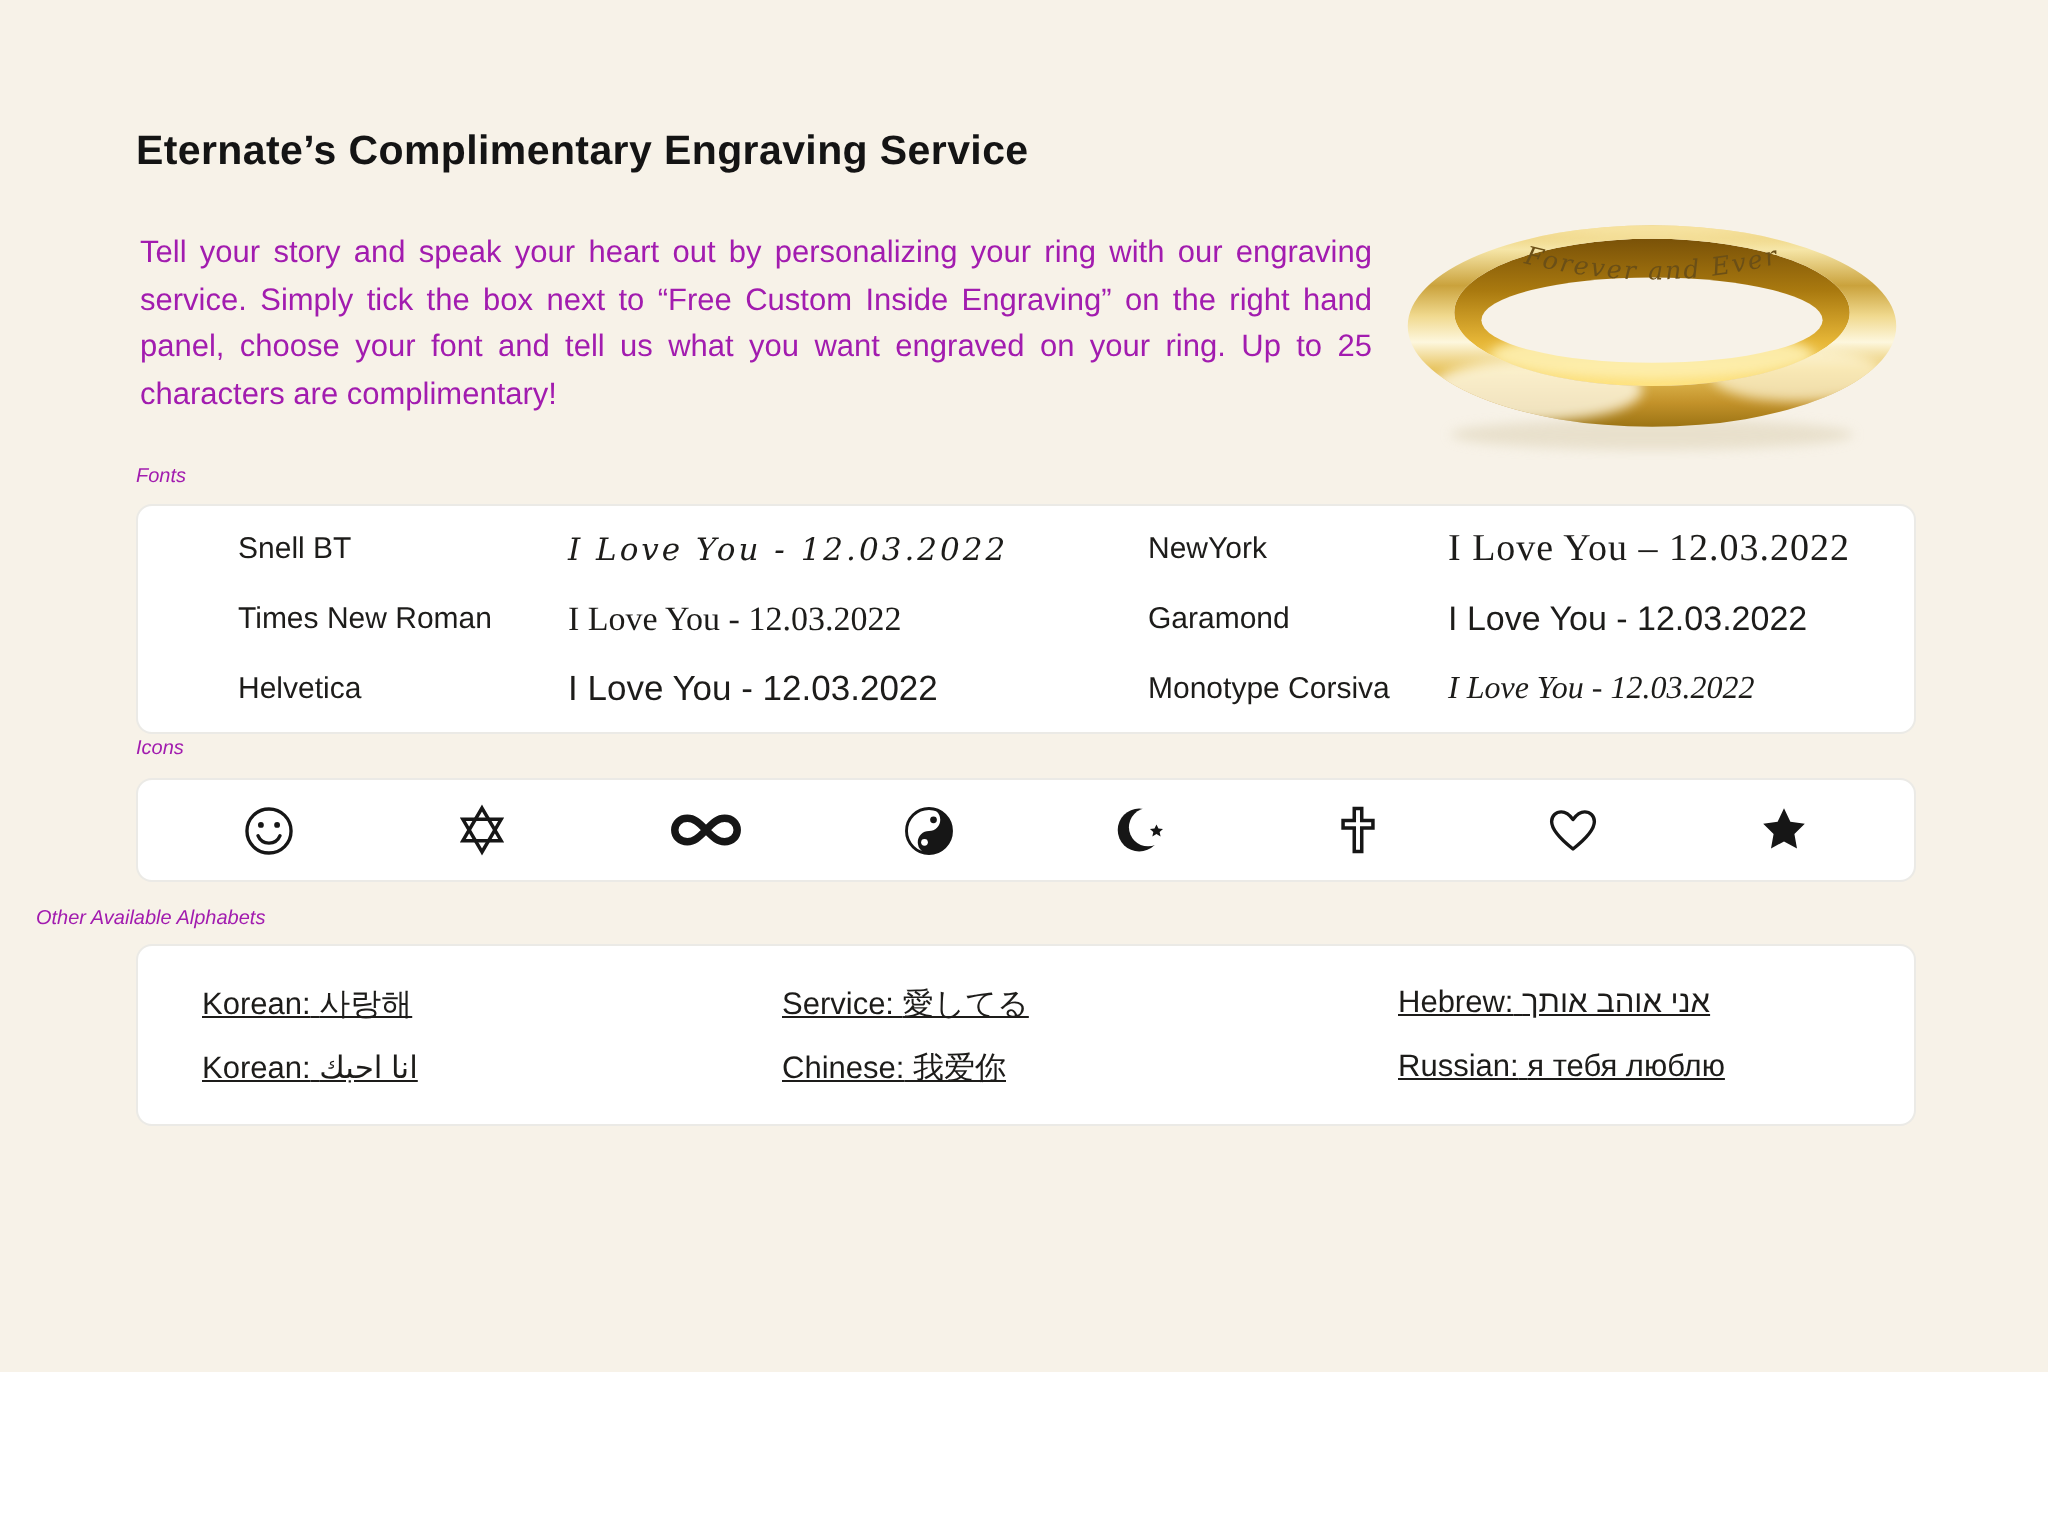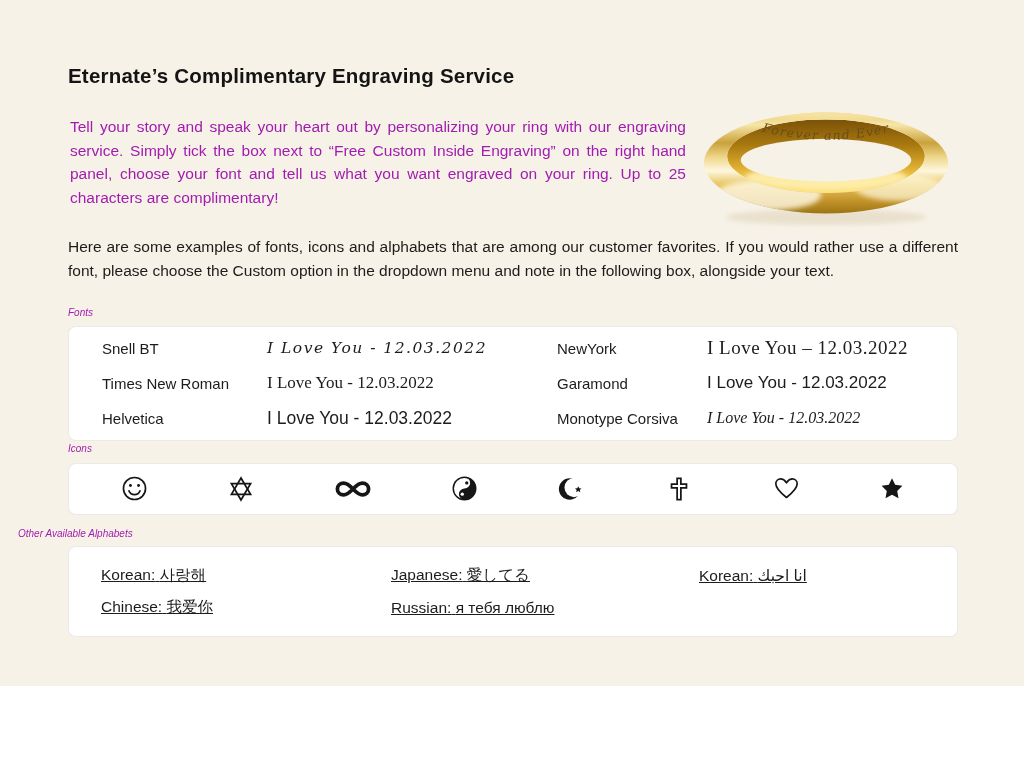--- a/index.html
+++ b/index.html
@@ -44,21 +44,21 @@
     border:1px solid rgba(115,105,80,.14);
     border-radius:8px;
   }
   
   .fonts-panel { padding:4px 0; }
   .font-row {
     display:grid;
     grid-template-columns:165px 290px 150px 1fr;
     align-items:center;
     height:35px;
-    padding-left:33px;
+    padding-left:50px;
   }
   .font-name { font-size:15px; }
   .font-sample { font-size:16px; white-space:nowrap; }
   .sample-snell   { font-family:"DejaVu Serif",serif; font-style:italic; letter-spacing:1.5px; font-size:15.5px; }
   .sample-times   { font-family:"Liberation Serif",serif; font-size:17px; }
   .sample-helvetica { font-family:"Liberation Sans",sans-serif; font-size:17.5px; }
   .sample-newyork { font-family:"Liberation Serif",serif; font-size:19px; letter-spacing:.5px; }
   .sample-garamond { font-family:"Liberation Sans",sans-serif; font-size:17px; }
   .sample-corsiva { font-family:"Liberation Serif",serif; font-style:italic; font-size:16px; }
   
@@ -136,21 +136,20 @@
         <ellipse cx="205" cy="100" rx="45" ry="14" fill="#fff8dc" opacity="0.7" filter="url(#soft)"></ellipse>
         <ellipse cx="130" cy="23" rx="82" ry="6" fill="#fff3c4" opacity="0.6" filter="url(#soft)"></ellipse>
       </g>
 
       <text font-family="DejaVu Serif, serif" font-style="italic" font-size="13" letter-spacing="1.2" fill="#6b4f16">
         <textPath href="#engravePath" startOffset="50%" text-anchor="middle">Forever and Ever</textPath>
       </text>
     </svg>
   </div>
 
-  <p class="note-paragraph">Here are some examples of fonts, icons and alphabets that are among our customer favorites. If you would rather use a different font, please choose the Custom option in the dropdown menu and note in the following box, alongside your text.</p>
 
   <div class="section-label">Fonts</div>
   <div class="panel fonts-panel">
     <div class="font-row">
       <span class="font-name">Snell BT</span>
       <span class="font-sample sample-snell">I Love You - 12.03.2022</span>
       <span class="font-name">NewYork</span>
       <span class="font-sample sample-newyork">I Love You – 12.03.2022</span>
     </div>
     <div class="font-row">
@@ -220,22 +219,26 @@
     </span>
   </div>
 
   <div class="section-label alpha-label-h">Other Available Alphabets</div>
   <div class="panel alpha-panel">
     <div class="alpha-item">
       <span>Korean:</span>
       <span class="alpha-sample">사랑해</span>
     </div>
     <div class="alpha-item">
-      <span>Japanese:</span>
+      <span>Service:</span>
       <span class="alpha-sample">愛してる</span>
+    </div>
+    <div class="alpha-item">
+      <span>Hebrew:</span>
+      <span class="alpha-sample">אני אוהב אותך</span>
     </div>
     <div class="alpha-item">
       <span>Korean:</span>
       <span class="alpha-sample">انا احبك</span>
     </div>
     <div class="alpha-item">
       <span>Chinese:</span>
       <span class="alpha-sample">我爱你</span>
     </div>
     <div class="alpha-item">

